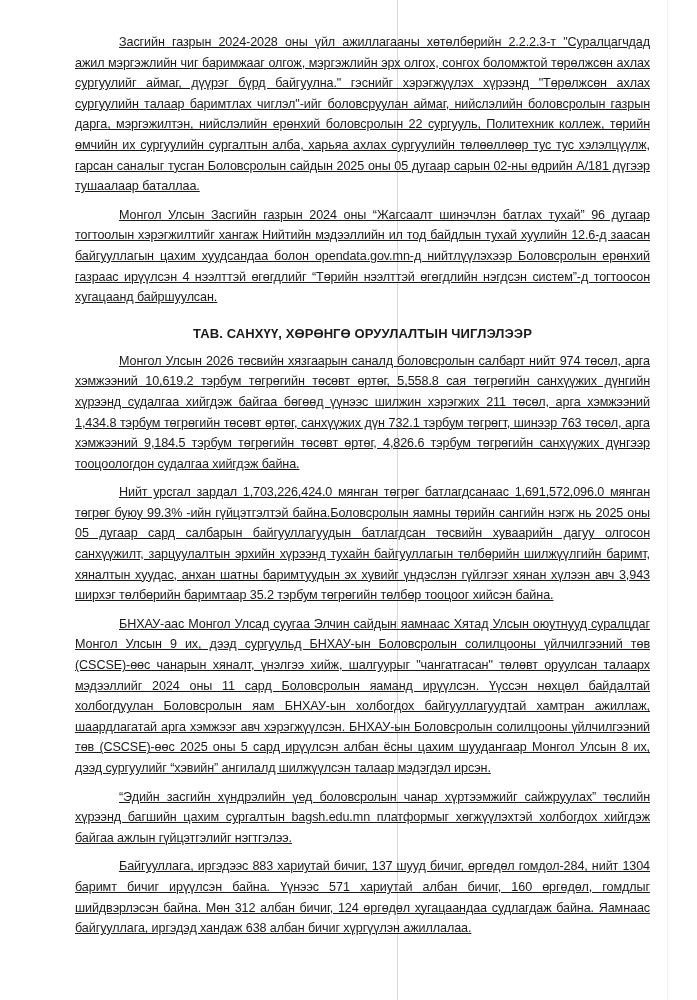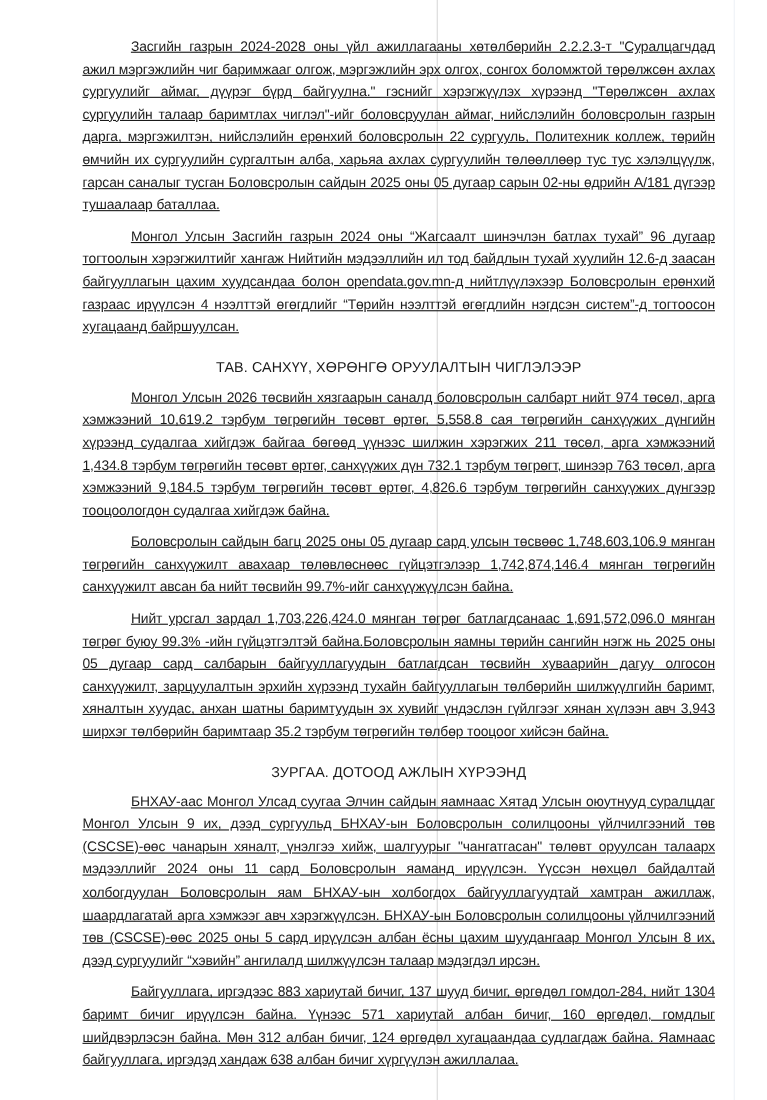--- a/index.html
+++ b/index.html
@@ -8,36 +8,35 @@
     font-family: "Liberation Sans", sans-serif; color: #1a1a1a;
   }
   .fold { position: absolute; top: 0; bottom: 0; left: 397px; width: 1px; background: #d9d9d9; }
   .edge { position: absolute; top: 0; bottom: 0; left: 667px; width: 1px; background: #eef2f7; }
   .page { position: absolute; left: 75px; top: 32px; width: 575px; }
   p {
     margin: 0 0 8px 0; font-size: 12.6px; line-height: 20.6px; text-align: justify;
     text-indent: 44px; letter-spacing: -0.1px; text-decoration: underline;
   }
   h2 {
-    margin: 16px 0 7px 0; font-size: 13px; line-height: 20px; font-weight: normal; text-align: center;
+    margin: 16px 0 7px 0; font-size: 13px; line-height: 20px; font-weight: bold; text-align: center;
     letter-spacing: 0.1px;
   }
 </style>
 </head>
 <body>
 
 <div class="fold"></div>
 <div class="edge"></div>
 
 <div class="page">
   <p>Засгийн газрын 2024-2028 оны үйл ажиллагааны хөтөлбөрийн 2.2.2.3-т "Суралцагчдад ажил мэргэжлийн чиг баримжааг олгож, мэргэжлийн эрх олгох, сонгох боломжтой төрөлжсөн ахлах сургуулийг аймаг, дүүрэг бүрд байгуулна." гэснийг хэрэгжүүлэх хүрээнд "Төрөлжсөн ахлах сургуулийн талаар баримтлах чиглэл"-ийг боловсруулан аймаг, нийслэлийн боловсролын газрын дарга, мэргэжилтэн, нийслэлийн ерөнхий боловсролын 22 сургууль, Политехник коллеж, төрийн өмчийн их сургуулийн сургалтын алба, харьяа ахлах сургуулийн төлөөллөөр тус тус хэлэлцүүлж, гарсан саналыг тусган Боловсролын сайдын 2025 оны 05 дугаар сарын 02-ны өдрийн А/181 дүгээр тушаалаар баталлаа.</p>
   <p>Монгол Улсын Засгийн газрын 2024 оны “Жагсаалт шинэчлэн батлах тухай” 96 дугаар тогтоолын хэрэгжилтийг хангаж Нийтийн мэдээллийн ил тод байдлын тухай хуулийн 12.6-д заасан байгууллагын цахим хуудсандаа болон opendata.gov.mn-д нийтлүүлэхээр Боловсролын ерөнхий газраас ирүүлсэн 4 нээлттэй өгөгдлийг “Төрийн нээлттэй өгөгдлийн нэгдсэн систем”-д тогтоосон хугацаанд байршуулсан.</p>
 
   <h2>ТАВ. САНХҮҮ, ХӨРӨНГӨ ОРУУЛАЛТЫН ЧИГЛЭЛЭЭР</h2>
   <p>Монгол Улсын 2026 төсвийн хязгаарын саналд боловсролын салбарт нийт 974 төсөл, арга хэмжээний 10,619.2 тэрбум төгрөгийн төсөвт өртөг, 5,558.8 сая төгрөгийн санхүүжих дүнгийн хүрээнд судалгаа хийгдэж байгаа бөгөөд үүнээс шилжин хэрэгжих 211 төсөл, арга хэмжээний 1,434.8 тэрбум төгрөгийн төсөвт өртөг, санхүүжих дүн 732.1 тэрбум төгрөгт, шинээр 763 төсөл, арга хэмжээний 9,184.5 тэрбум төгрөгийн төсөвт өртөг, 4,826.6 тэрбум төгрөгийн санхүүжих дүнгээр тооцоологдон судалгаа хийгдэж байна.</p>
-  <p>Боловсролын сайдын багц 2025 оны 05 дугаар сард улсын төсвөөс 1,748,603,106.9 мянган төгрөгийн санхүүжилт авахаар төлөвлөснөөс гүйцэтгэлээр 1,742,874,146.4 мянган төгрөгийн санхүүжилт авсан ба нийт төсвийн 99.7%-ийг санхүүжүүлсэн байна.</p>
   <p>Нийт урсгал зардал 1,703,226,424.0 мянган төгрөг батлагдсанаас 1,691,572,096.0 мянган төгрөг буюу 99.3% -ийн гүйцэтгэлтэй байна.Боловсролын яамны төрийн сангийн нэгж нь 2025 оны 05 дугаар сард салбарын байгууллагуудын батлагдсан төсвийн хуваарийн дагуу олгосон санхүүжилт, зарцуулалтын эрхийн хүрээнд тухайн байгууллагын төлбөрийн шилжүүлгийн баримт, хяналтын хуудас, анхан шатны баримтуудын эх хувийг үндэслэн гүйлгээг хянан хүлээн авч 3,943 ширхэг төлбөрийн баримтаар 35.2 тэрбум төгрөгийн төлбөр тооцоог хийсэн байна.</p>
 
-  <h2>ЗУРГАА. ДОТООД АЖЛЫН ХҮРЭЭНД</h2>
   <p>БНХАУ-аас Монгол Улсад суугаа Элчин сайдын яамнаас Хятад Улсын оюутнууд суралцдаг Монгол Улсын 9 их, дээд сургуульд БНХАУ-ын Боловсролын солилцооны үйлчилгээний төв (CSCSE)-өөс чанарын хяналт, үнэлгээ хийж, шалгуурыг "чангатгасан" төлөвт оруулсан талаарх мэдээллийг 2024 оны 11 сард Боловсролын яаманд ирүүлсэн. Үүссэн нөхцөл байдалтай холбогдуулан Боловсролын яам БНХАУ-ын холбогдох байгууллагуудтай хамтран ажиллаж, шаардлагатай арга хэмжээг авч хэрэгжүүлсэн. БНХАУ-ын Боловсролын солилцооны үйлчилгээний төв (CSCSE)-өөс 2025 оны 5 сард ирүүлсэн албан ёсны цахим шуудангаар Монгол Улсын 8 их, дээд сургуулийг “хэвийн” ангилалд шилжүүлсэн талаар мэдэгдэл ирсэн.</p>
+  <p>“Эдийн засгийн хүндрэлийн үед боловсролын чанар хүртээмжийг сайжруулах” төслийн хүрээнд багшийн цахим сургалтын bagsh.edu.mn платформыг хөгжүүлэхтэй холбогдох хийгдэж байгаа ажлын гүйцэтгэлийг нэгтгэлээ.</p>
   <p>Байгууллага, иргэдээс 883 хариутай бичиг, 137 шууд бичиг, өргөдөл гомдол-284, нийт 1304 баримт бичиг ирүүлсэн байна. Үүнээс 571 хариутай албан бичиг, 160 өргөдөл, гомдлыг шийдвэрлэсэн байна. Мөн 312 албан бичиг, 124 өргөдөл хугацаандаа судлагдаж байна. Яамнаас байгууллага, иргэдэд хандаж 638 албан бичиг хүргүүлэн ажиллалаа.</p>
 
 </div>
 
 </body></html>

